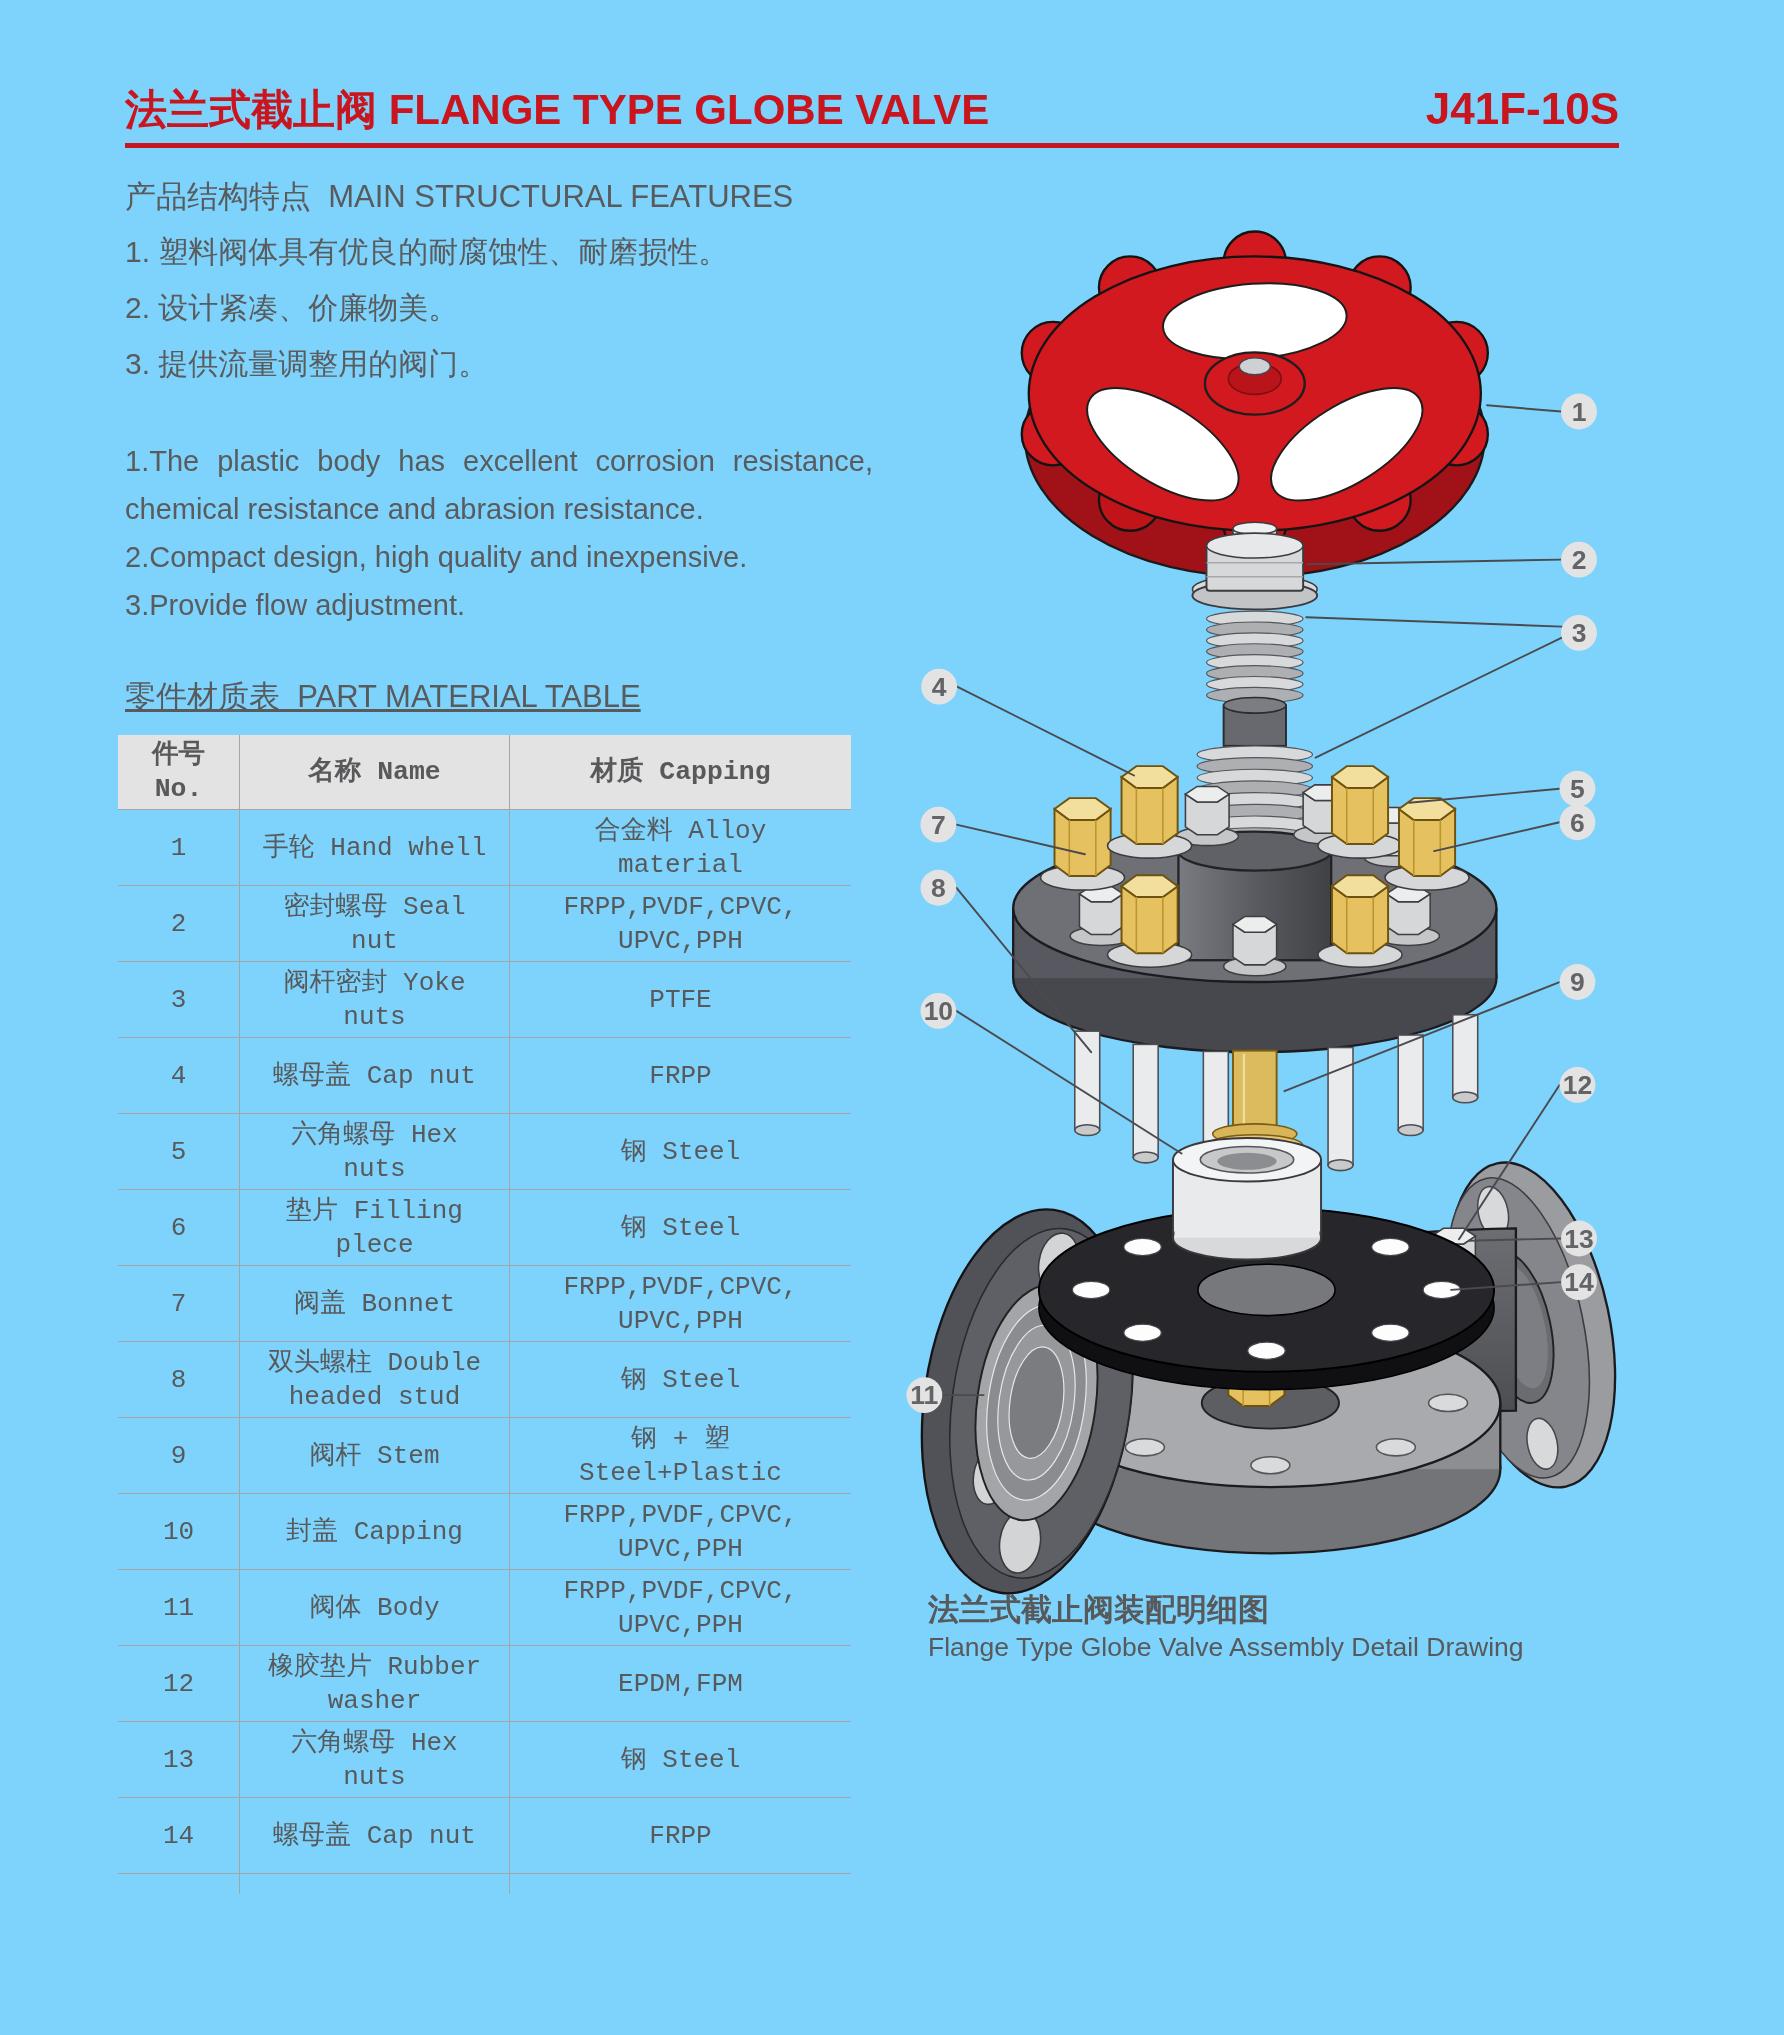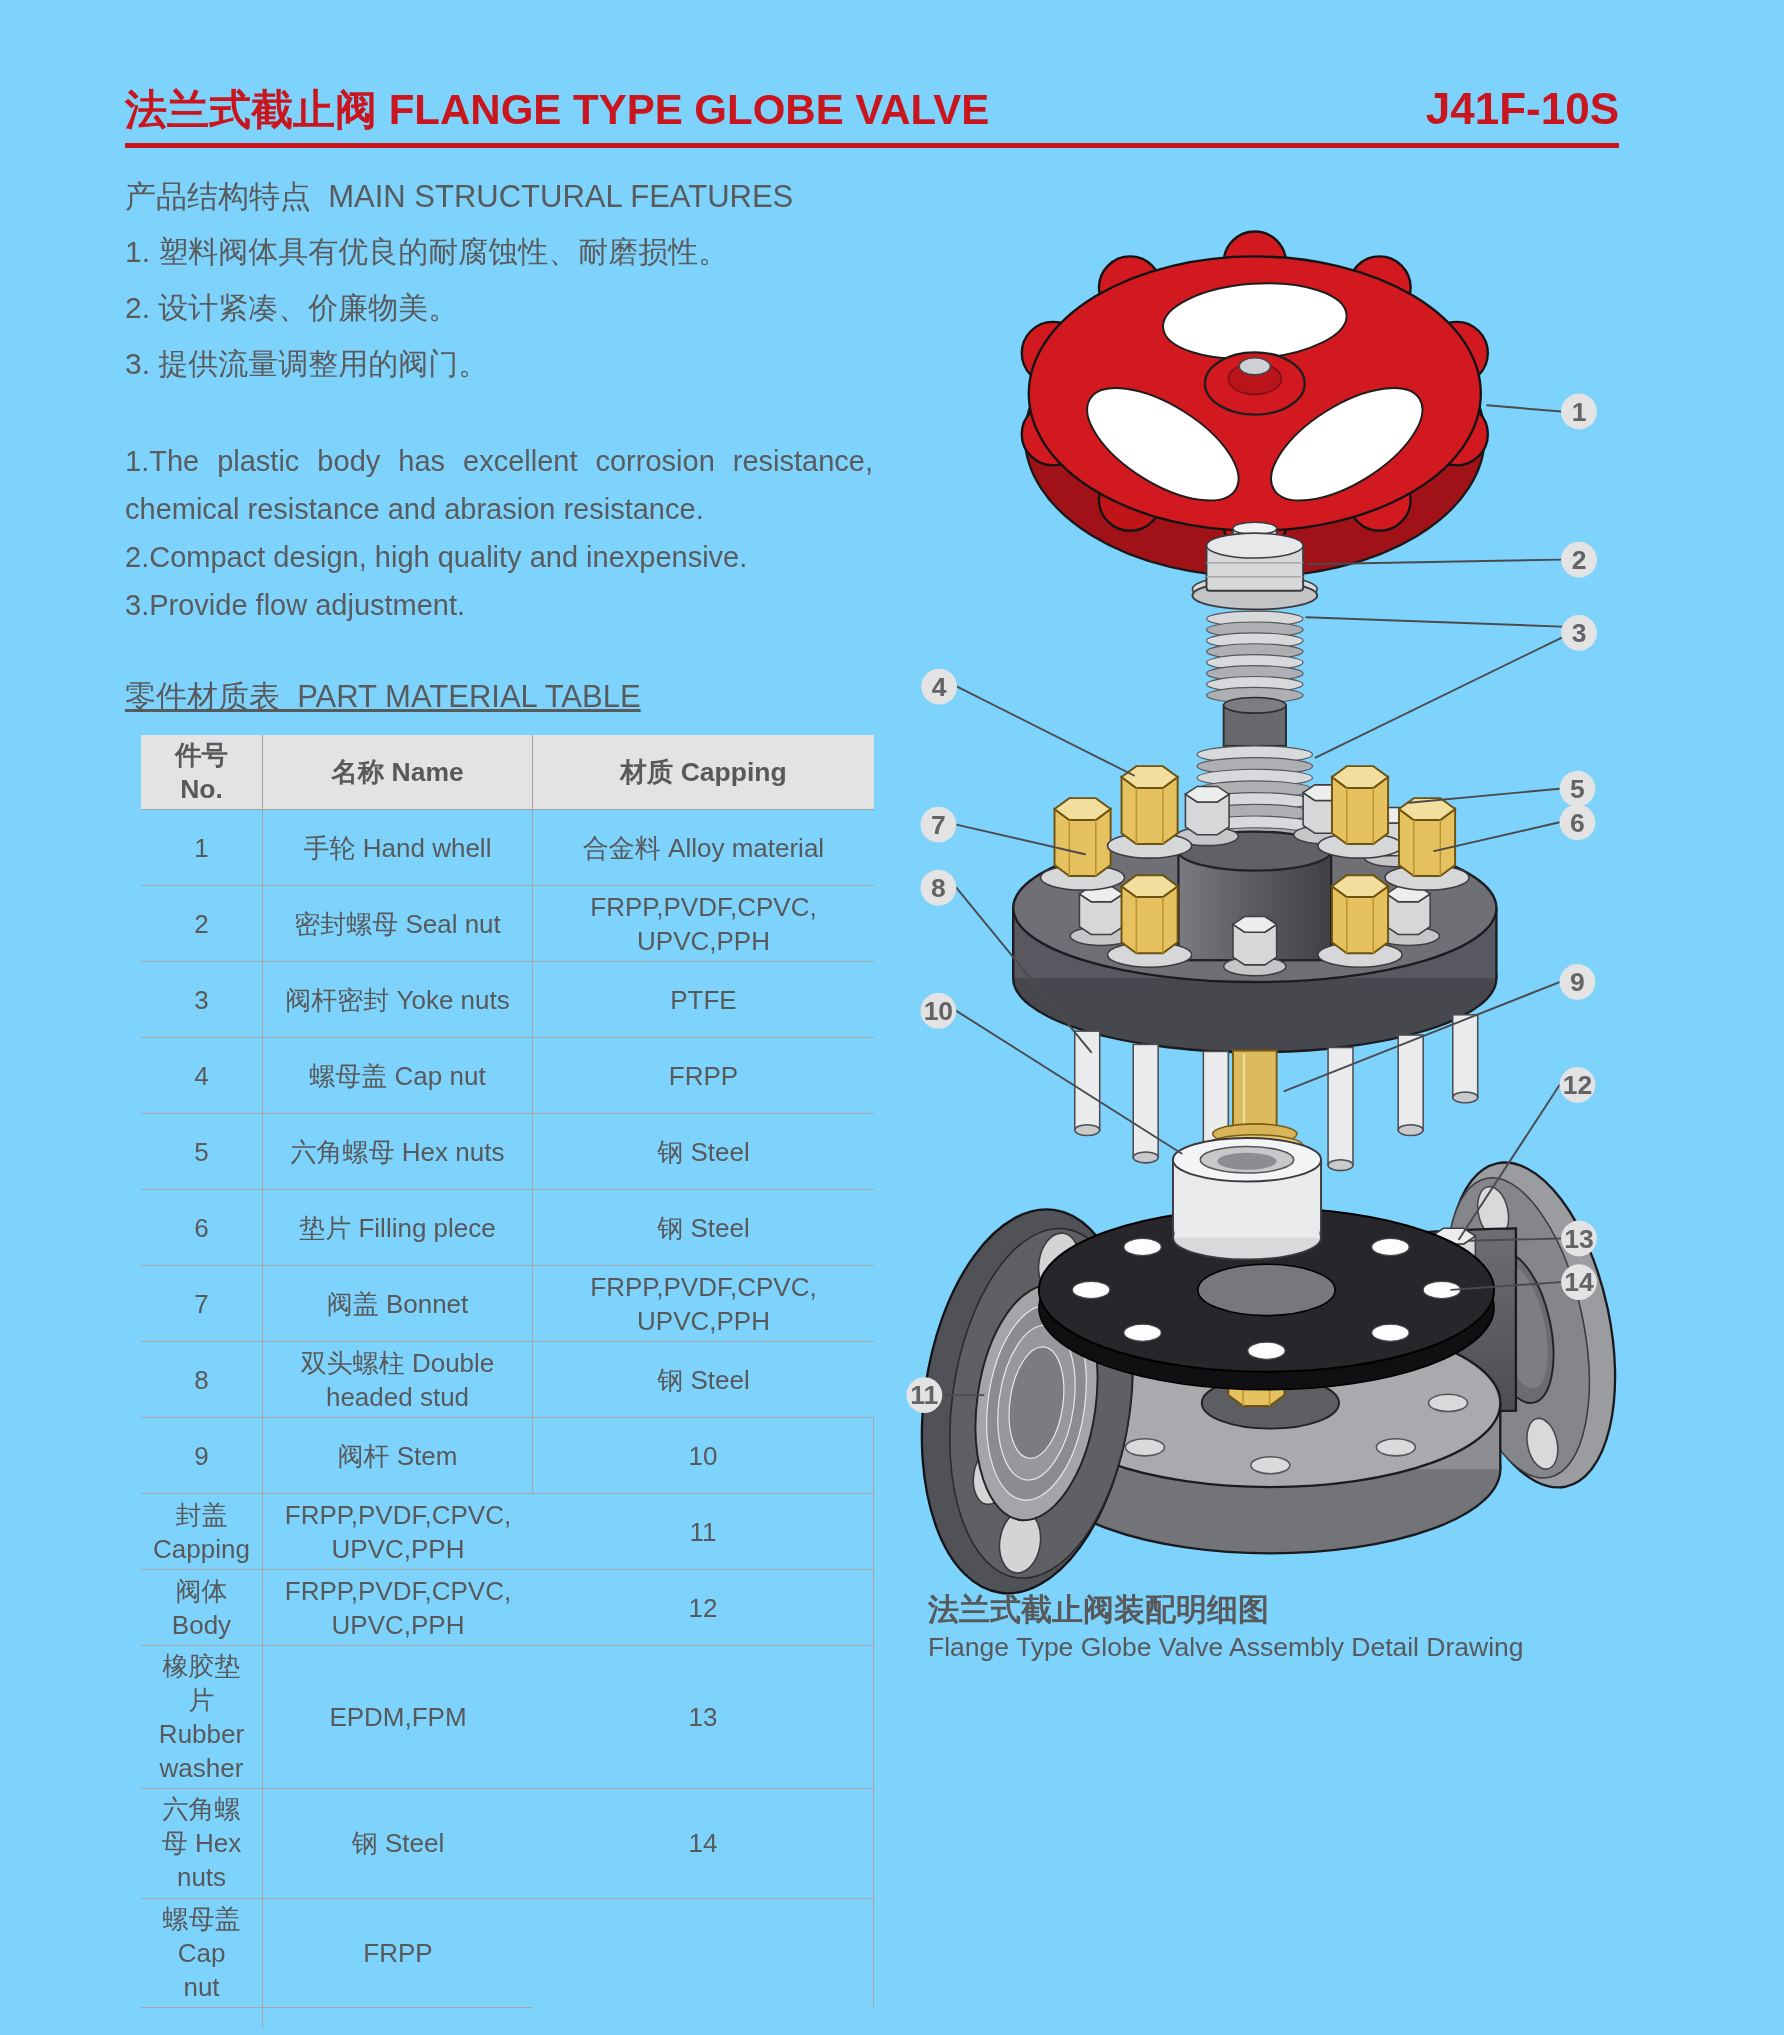--- a/index.html
+++ b/index.html
@@ -15,22 +15,22 @@
   .red-rule { position:absolute; left:125px; top:143px; width:1494px; height:4.7px; background:#c9161e; }
 
   .sec-heading { position:absolute; left:125px; font-size:31px; color:#595a5c; white-space:pre; }
   .features-zh { position:absolute; left:125px; top:224px; font-size:30px; color:#5a5b5d; }
   .features-zh div { height:56px; line-height:56px; }
   .features-en { position:absolute; left:125px; top:437px; width:748px; font-size:29px; color:#5a5b5d; }
   .features-en div { line-height:48px; }
   .features-en .just { text-align:justify; text-align-last:justify; }
 
   
-  .pm-table { position:absolute; left:141px; top:735px; width:734px;
-    display:grid; grid-template-columns:122px 270px 341px; }
+  .pm-table { position:absolute; left:118px; top:735px; width:734px;
+    display:grid; grid-template-columns:122px 270px 341px;font-family:Liberation Mono, monospace; }
   .tc { display:flex; align-items:center; justify-content:center; text-align:center;
     font-size:26px; color:#58595b; line-height:34px; padding:3.1px 15.6px; box-sizing:border-box;
     border-bottom:1.6px solid #a5a5a7; min-height:76px; }
   .tc.head { background:#e3e3e4; font-weight:bold; font-size:26.5px; min-height:69px; }
   .tc.c1, .tc.c2 { border-right:1.6px solid #a5a5a7; }
   .tc.stub { min-height:20px; border-bottom:none; padding:0; }
 
   
   svg.diagram { position:absolute; left:0; top:0; width:1784px; height:2035px; }
   svg text.co { font-family:"Liberation Sans", sans-serif; font-size:34px; font-weight:bold;
@@ -97,20 +97,21 @@
     <div class="tc c1">7</div>
     <div class="tc c2">阀盖 Bonnet</div>
     <div class="tc">FRPP,PVDF,CPVC, UPVC,PPH</div>
 
     <div class="tc c1">8</div>
     <div class="tc c2">双头螺柱 Double headed stud</div>
     <div class="tc">钢 Steel</div>
 
     <div class="tc c1">9</div>
     <div class="tc c2">阀杆 Stem</div>
+    <div class="tc">钢 + 塑 Steel+Plastic</div>
 
     <div class="tc c1">10</div>
     <div class="tc c2">封盖 Capping</div>
     <div class="tc">FRPP,PVDF,CPVC, UPVC,PPH</div>
 
     <div class="tc c1">11</div>
     <div class="tc c2">阀体 Body</div>
     <div class="tc">FRPP,PVDF,CPVC, UPVC,PPH</div>
 
     <div class="tc c1">12</div>

